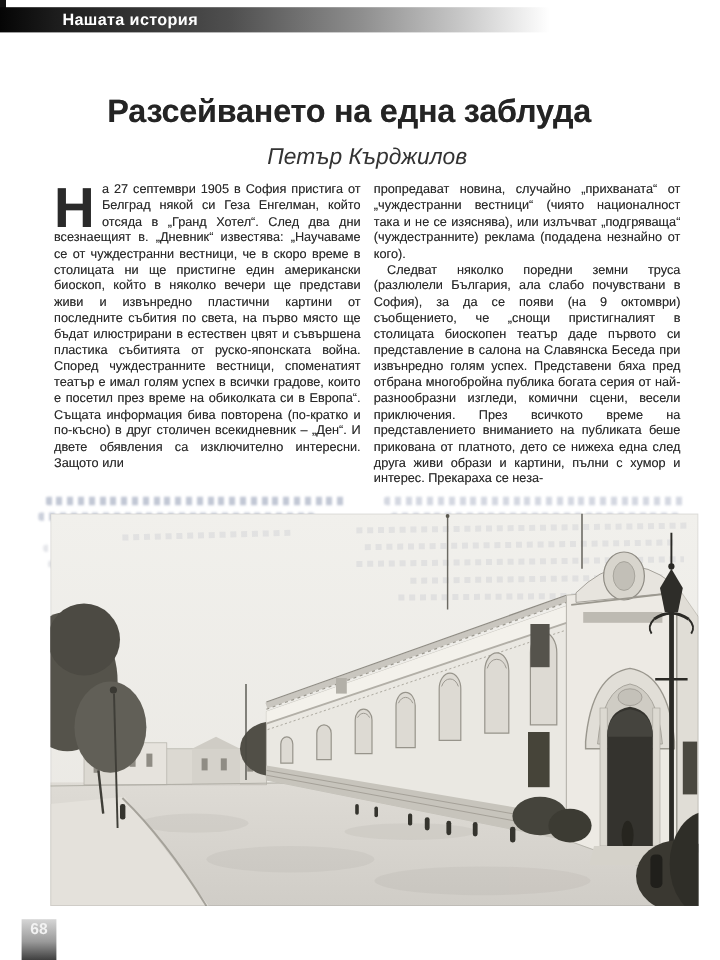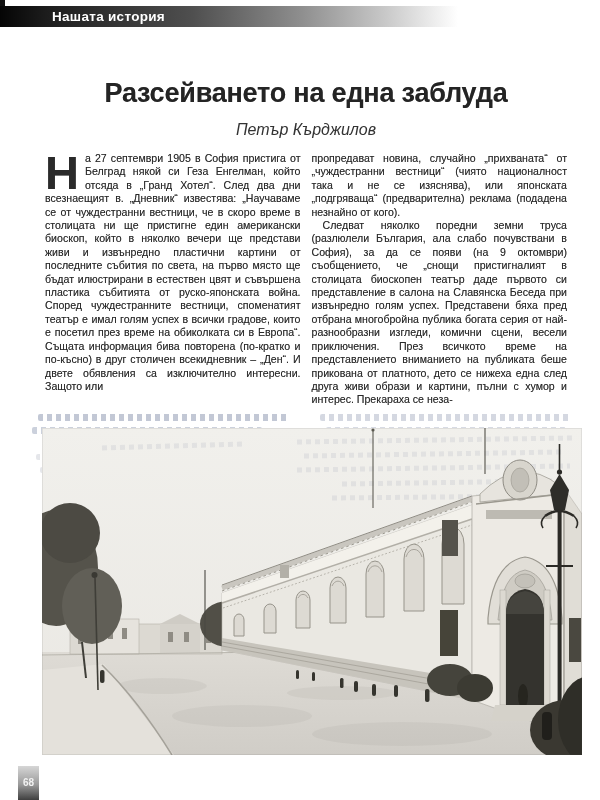--- a/index.html
+++ b/index.html
@@ -8,51 +8,51 @@
     font-family:"Liberation Sans", sans-serif;color:#262626;overflow:hidden;
   }
   .corner-mark{position:absolute;left:0;top:0;width:5px;height:15px;background:#111;}
   .header-bar{
     position:absolute;left:0;top:6px;width:458px;height:21px;
     background:linear-gradient(90deg,#050505 0%,#1c1c1c 10%,#4f4f4f 42%,#8f8f8f 66%,#c8c8c8 84%,#ffffff 100%);
     color:#ffffff;font-weight:bold;font-size:13.5px;line-height:21px;
     padding-left:52px;box-sizing:border-box;letter-spacing:.3px;
   }
   .page-title{
-    position:absolute;left:46px;top:78px;width:520px;text-align:center;
+    position:absolute;left:31px;top:78px;width:520px;text-align:center;
     font-size:27px;font-weight:bold;color:#242424;margin:0;letter-spacing:-0.2px;
     text-shadow:0 0 .5px rgba(0,0,0,.4);
   }
   .author{
     position:absolute;left:46px;top:121px;width:520px;text-align:center;
-    font-style:italic;font-size:16px;color:#333;
+    font-style:italic;font-size:19px;color:#333;
   }
   .columns{
     position:absolute;left:45px;top:152px;width:522px;display:flex;gap:11px;
   }
   .col{width:257px;font-size:10.6px;line-height:13.4px;text-align:justify;
     color:#2a2a2a;text-shadow:0 0 .4px rgba(40,40,40,.5);}
   .col p{margin:0;}
   .col p.indent{text-indent:11px;}
   .dropcap{
     float:left;font-size:47px;line-height:38px;font-weight:bold;
     padding:2px 6px 0 0;color:#2a2a2a;
   }
   
   .bleed{position:absolute;pointer-events:none;}
   .bleed-row{position:absolute;border-radius:2px;filter:blur(.7px);
     background:repeating-linear-gradient(90deg,rgba(96,110,145,.38) 0 5px,rgba(96,110,145,0) 5px 9px);}
   .bleed-faint{background:repeating-linear-gradient(90deg,rgba(110,118,140,.18) 0 4px,rgba(110,118,140,0) 4px 8px);}
   .bleed-vline{position:absolute;width:1.5px;background:rgba(100,110,135,.38);filter:blur(.5px);}
   .photo{position:absolute;left:42px;top:428px;width:540px;height:327px;}
   .pagenum{
-    position:absolute;left:18px;top:766px;width:21px;height:34px;
+    position:absolute;left:18px;top:766px;width:29px;height:34px;
     background:linear-gradient(180deg,#d6d6d6 0%,#9a9a9a 55%,#3f3f3f 100%);
-    color:#f2f2f2;font-size:10px;font-weight:bold;text-align:center;
-    display:flex;align-items:center;justify-content:center;padding-bottom:2px;box-sizing:border-box;
+    color:#f2f2f2;font-size:13px;font-weight:bold;text-align:center;
+    display:flex;align-items:flex-start;justify-content:center;padding-bottom:2px;box-sizing:border-box;
   }
 </style>
 </head>
 <body>
 
 <div class="corner-mark"></div>
 
 <div class="header-bar">
   <span>Нашата история</span>
 </div>
@@ -60,21 +60,21 @@
 <h1 class="page-title">Разсейването на една заблуда</h1>
 <div class="author">Петър Кърджилов</div>
 
 <div class="columns">
   <div class="col">
     <p>
       <span class="dropcap">Н</span><span>а 27 септември 1905 в София пристига от Белград някой си Геза Енгелман, който отсяда в „Гранд Хотел“. След два дни всезнаещият в. „Дневник“ известява: „Научаваме се от чуждестранни вестници, че в скоро време в столицата ни ще пристигне един американски биоскоп, който в няколко вечери ще представи живи и извънредно пластични картини от последните събития по света, на първо място ще бъдат илюстрирани в естествен цвят и съвършена пластика събитията от руско-японската война. Според чуждестранните вестници, споменатият театър е имал голям успех в всички градове, които е посетил през време на обиколката си в Европа“. Същата информация бива повторена (по-кратко и по-късно) в друг столичен всекидневник – „Ден“. И двете обявления са изключително интересни. Защото или</span>
     </p>
   </div>
   <div class="col">
-    <p>пропредават новина, случайно „прихваната“ от „чуждестранни вестници“ (чиято националност така и не се изяснява), или японската „подгряваща“ (предварителна) реклама (подадена незнайно от кого).</p>
+    <p>пропредават новина, случайно „прихваната“ от „чуждестранни вестници“ (чиято националност така и не се изяснява), или излъчват „подгряваща“ (чуждестранните) реклама (подадена незнайно от кого).</p>
     <p class="indent">Следват няколко поредни земни труса (разлюлели България, ала слабо почувствани в София), за да се появи (на 9 октомври) съобщението, че „снощи пристигналият в столицата биоскопен театър даде първото си представление в салона на Славянска Беседа при извънредно голям успех. Представени бяха пред отбрана многобройна публика богата серия от най-разнообразни изгледи, комични сцени, весели приключения. През всичкото време на представлението вниманието на публиката беше прикована от платното, дето се нижеха една след друга живи образи и картини, пълни с хумор и интерес. Прекараха се неза-</p>
   </div>
 </div>
 
 <div class="bleed" style="left:30px;top:412px;width:552px;height:140px;">
   <div class="bleed-row" style="left:8px;top:2px;width:252px;height:7px;"></div>
   <div class="bleed-row" style="left:2px;top:15px;width:230px;height:7px;opacity:.85;"></div>
   <div class="bleed-row bleed-faint" style="left:14px;top:29px;width:238px;height:6px;"></div>
   <div class="bleed-row bleed-faint" style="left:6px;top:42px;width:220px;height:6px;"></div>
   <div class="bleed-row bleed-faint" style="left:10px;top:55px;width:150px;height:6px;"></div>

